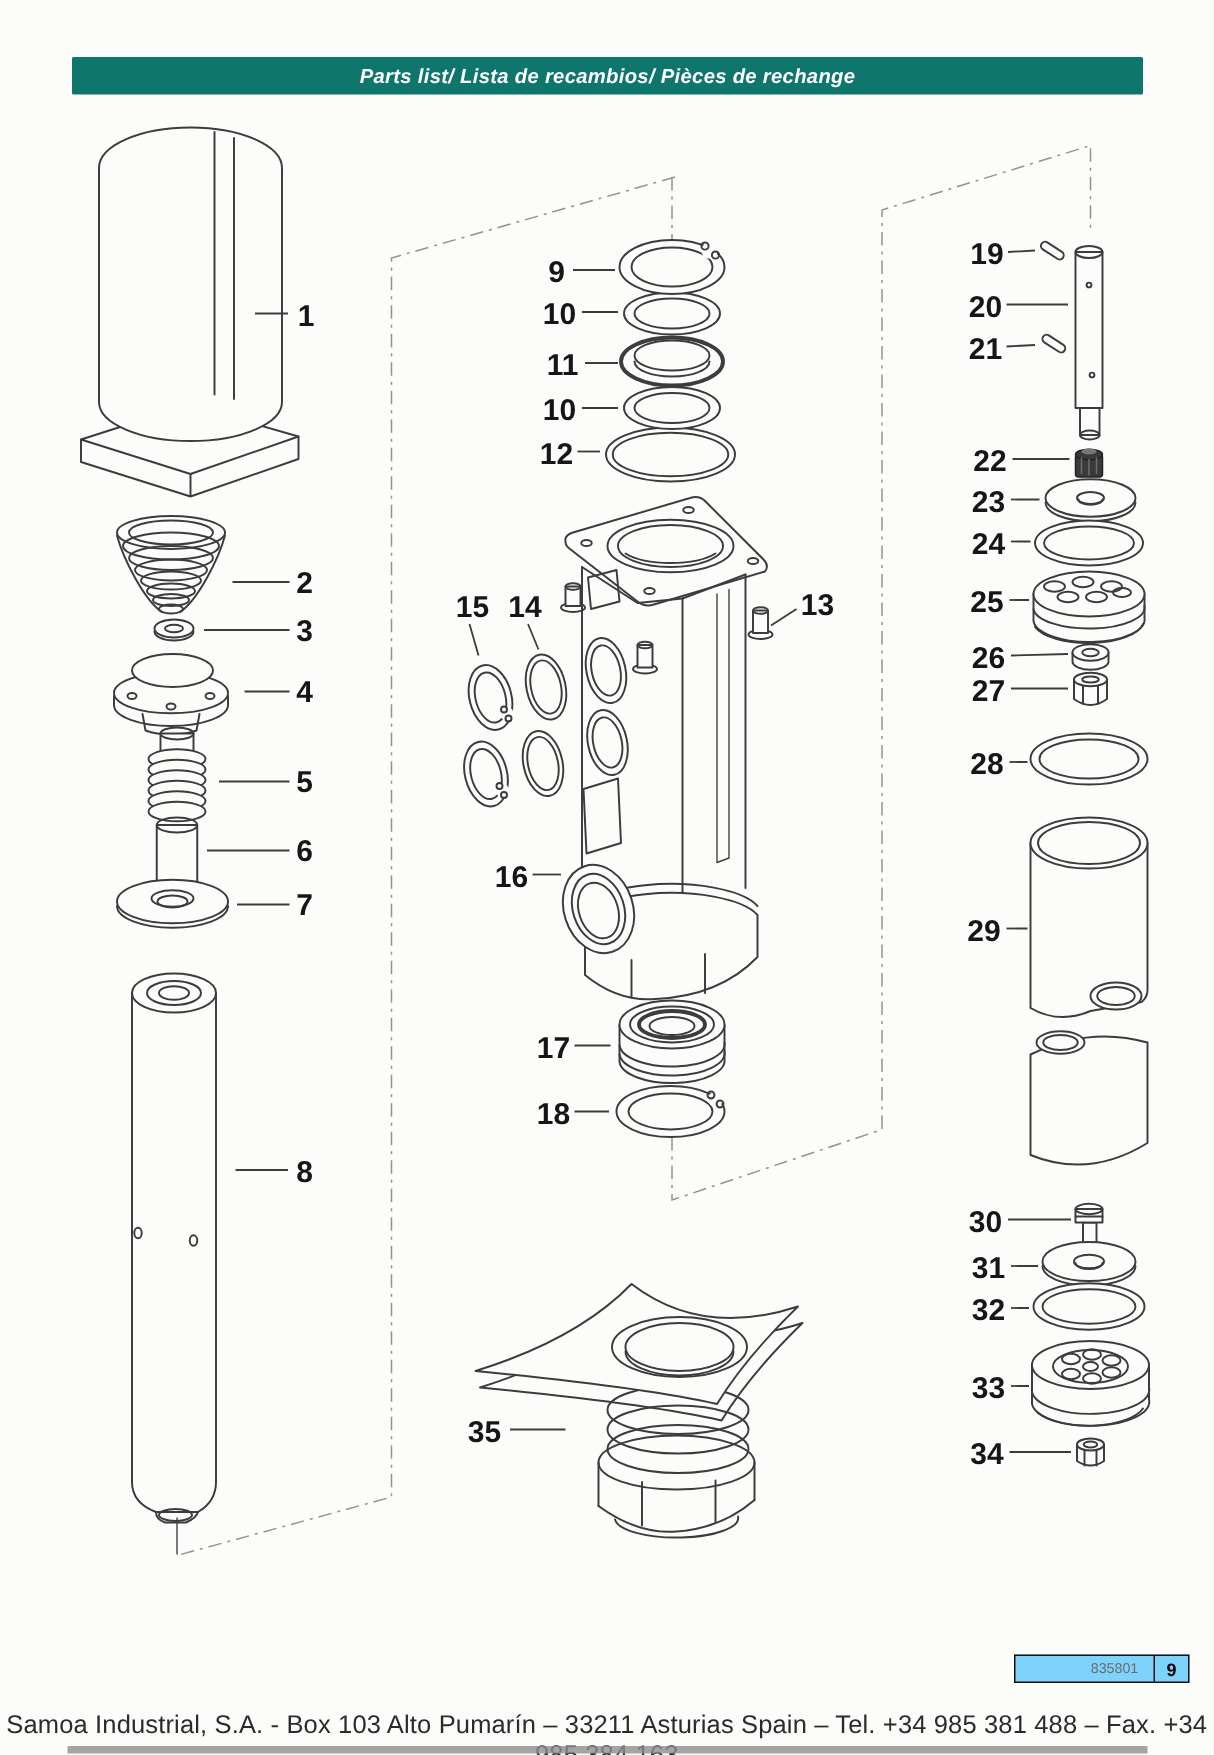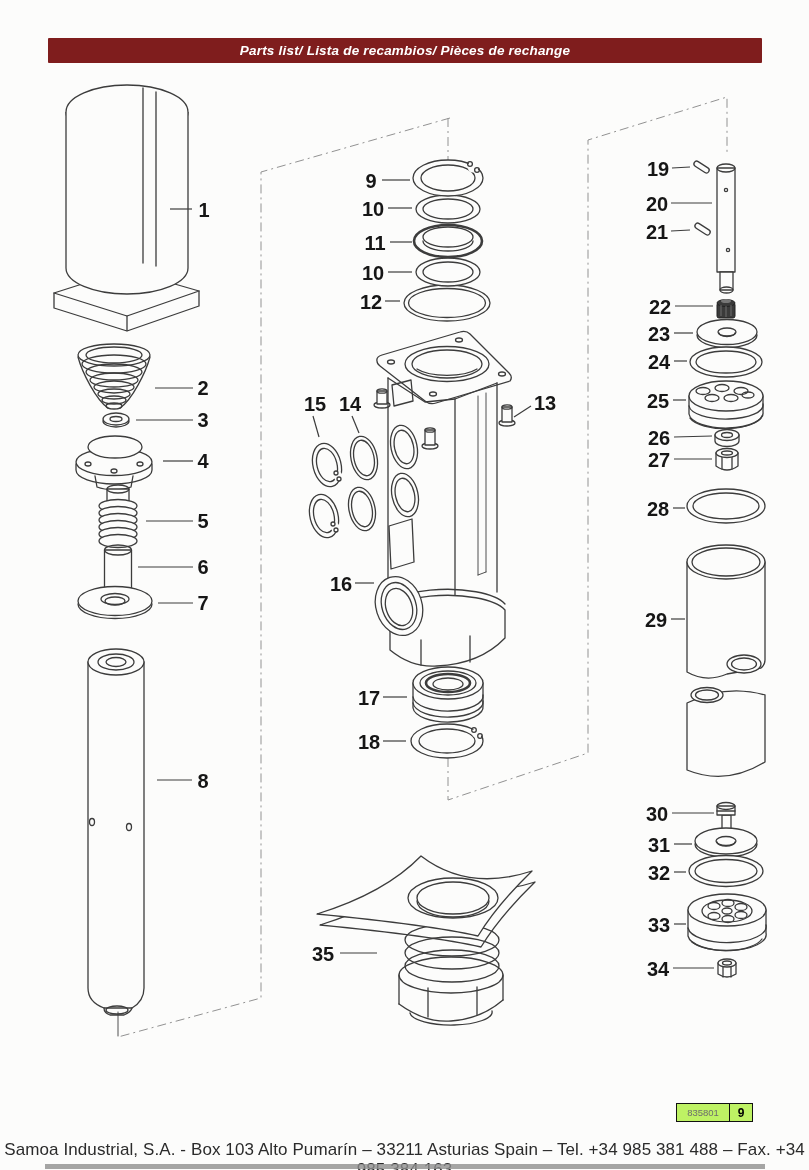--- a/index.html
+++ b/index.html
@@ -3,40 +3,40 @@
 <meta charset="utf-8">
 <style>
   html,body{margin:0;padding:0;background:#e8e8e8;}
   .page{
     position:relative;width:809px;height:1170px;margin:0 auto;
     background:#fcfcfb;overflow:hidden;
     font-family:"Liberation Sans",sans-serif;
   }
   .header-bar{
     position:absolute;left:48px;top:38px;width:714px;height:25px;
-    background:#7f1d1d;display:flex;align-items:center;justify-content:center;
+    background:#0f766e;display:flex;align-items:center;justify-content:center;
     border-radius:1px;
   }
   .header-bar span{
     color:#ffffff;font-size:13.5px;font-weight:bold;font-style:italic;
     letter-spacing:.2px;
   }
   svg{position:absolute;left:0;top:0;}
   .ln{fill:none;stroke:#3c3c3c;stroke-width:1.3;stroke-linecap:round;stroke-linejoin:round;}
   .lnf{fill:#fcfcfb;stroke:#3c3c3c;stroke-width:1.3;stroke-linejoin:round;}
   .thk{stroke-width:2.6;}
   .thin{stroke-width:.9;}
   .dash{fill:none;stroke:#929292;stroke-width:1;stroke-dasharray:9 4 2 4;}
   .ldr{stroke:#3c3c3c;stroke-width:1.2;}
   .num{font-family:"Liberation Sans",sans-serif;font-size:20px;font-weight:600;
        fill:#161616;text-anchor:middle;}
   .dkfill{fill:#3a3a3a;stroke:#222;stroke-width:1;}
   .doc-box{
     position:absolute;left:676px;top:1103px;height:17px;
-    display:flex;border:1.6px solid #111;background:#bef264;
+    display:flex;border:1.6px solid #111;background:#7dd3fc;padding-left:40px;
   }
   .doc-box .code{
     width:52px;display:flex;align-items:center;justify-content:center;
     font-size:9.5px;color:#6d6d6d;border-right:1.6px solid #111;
   }
   .doc-box .pagenum{
     width:22px;display:flex;align-items:center;justify-content:center;
     font-size:12px;font-weight:bold;color:#000;
   }
   .footer-line{

